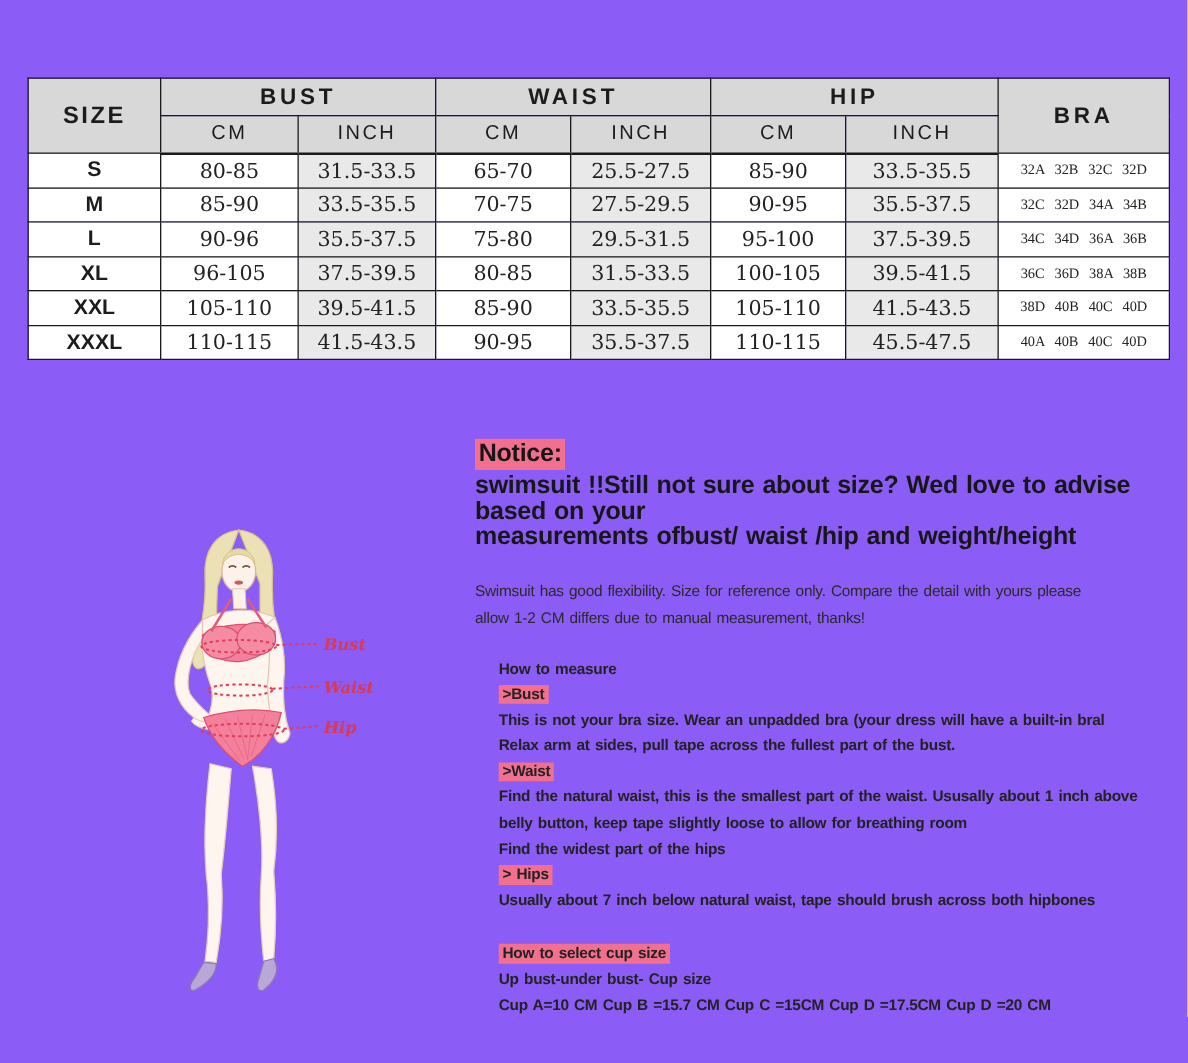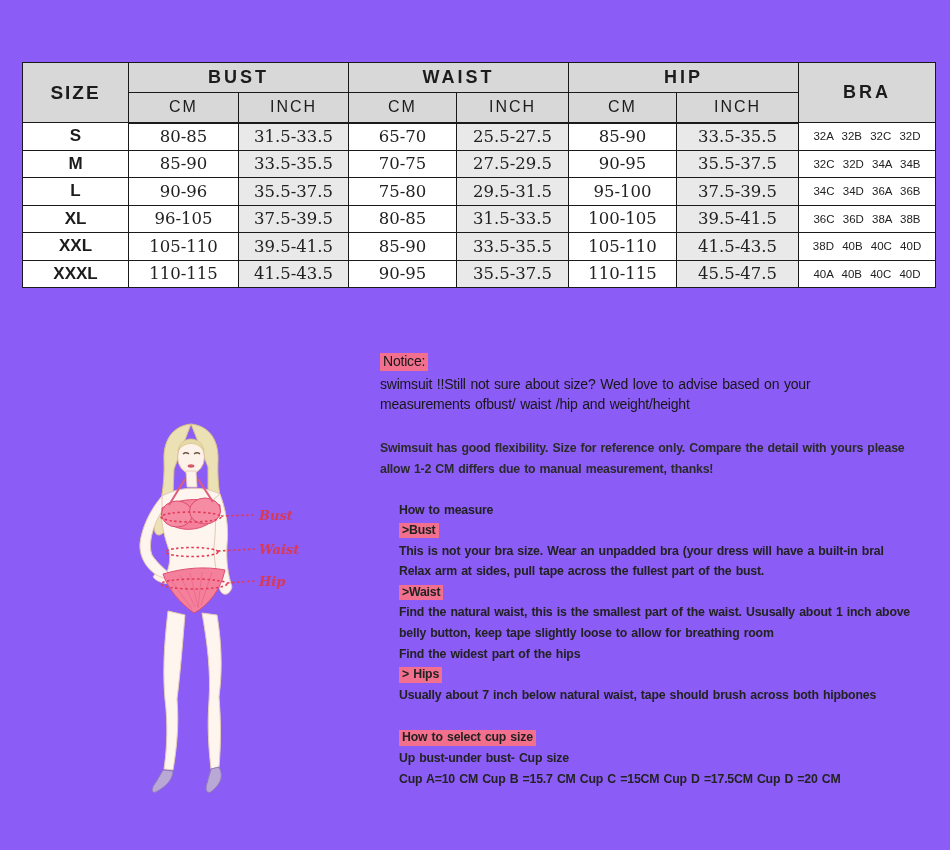--- a/index.html
+++ b/index.html
@@ -19,29 +19,29 @@
   table.size-chart thead tr.grp th { border-bottom:1px solid #1a1a1a; }
   table.size-chart thead tr.sub th { border-bottom:2.5px solid #1a1a1a; }
   th.h-size { font-size:19px; font-weight:700; letter-spacing:2px; }
   th.h-grp  { font-size:18px; font-weight:700; letter-spacing:3px; }
   th.h-bra  { font-size:18px; font-weight:700; letter-spacing:3px; }
   th.h-sub  { font-size:16px; font-weight:400; letter-spacing:2px; }
   table.size-chart tbody td { height:27.5px; background:#ffffff; }
   td.c-size { font-size:17px; font-weight:700; font-family:"Liberation Sans",sans-serif; }
   td.c-num  { font-size:16.5px; font-family:"DejaVu Serif", serif; color:#222; }
   td.c-inch { background:#e9e9e9 !important; }
-  td.c-bra  { font-size:11.5px; font-family:Liberation Sans, sans-serif; word-spacing:5px; color:#222; }
+  td.c-bra  { font-size:11.5px; font-family:Liberation Serif, serif; word-spacing:5px; color:#222; }
 
   
   .text-col { position:absolute; left:380px; top:351px; width:552px; }
   .hl {
     display:inline-block; background:#f2708e; padding:0 3px; line-height:1.25;
   }
-  .p1 { font-size:14px; font-weight:400; line-height:20.5px; letter-spacing:-0.2px; word-spacing:1px; color:#171717; }
-  .p2 { font-size:12.3px; font-weight:700; line-height:21.5px; letter-spacing:-0.2px; word-spacing:1px; color:#2a2a2a; }
+  .p1 { font-size:20px; font-weight:700; line-height:20.5px; letter-spacing:-0.2px; word-spacing:1px; color:#171717; }
+  .p2 { font-size:12.3px; font-weight:400; line-height:21.5px; letter-spacing:-0.2px; word-spacing:1px; color:#2a2a2a; }
   .p3 { font-size:12.3px; font-weight:700; line-height:20.6px; letter-spacing:-0.2px; word-spacing:1px; color:#222;padding-left:19px; }
   .notice-head { margin-bottom:2px; }
   .gap23 { height:23px; } .gap19 { height:19px; } .gap22 { height:22px; }
 
   
   .figure-wrap { position:absolute; left:106px; top:423px; width:250px; height:392px; }
   .fig-label { font-family:"DejaVu Serif", serif; font-style:italic; font-weight:700; font-size:13px; fill:#d63a57; }
 </style>
 </head>
 <body>

